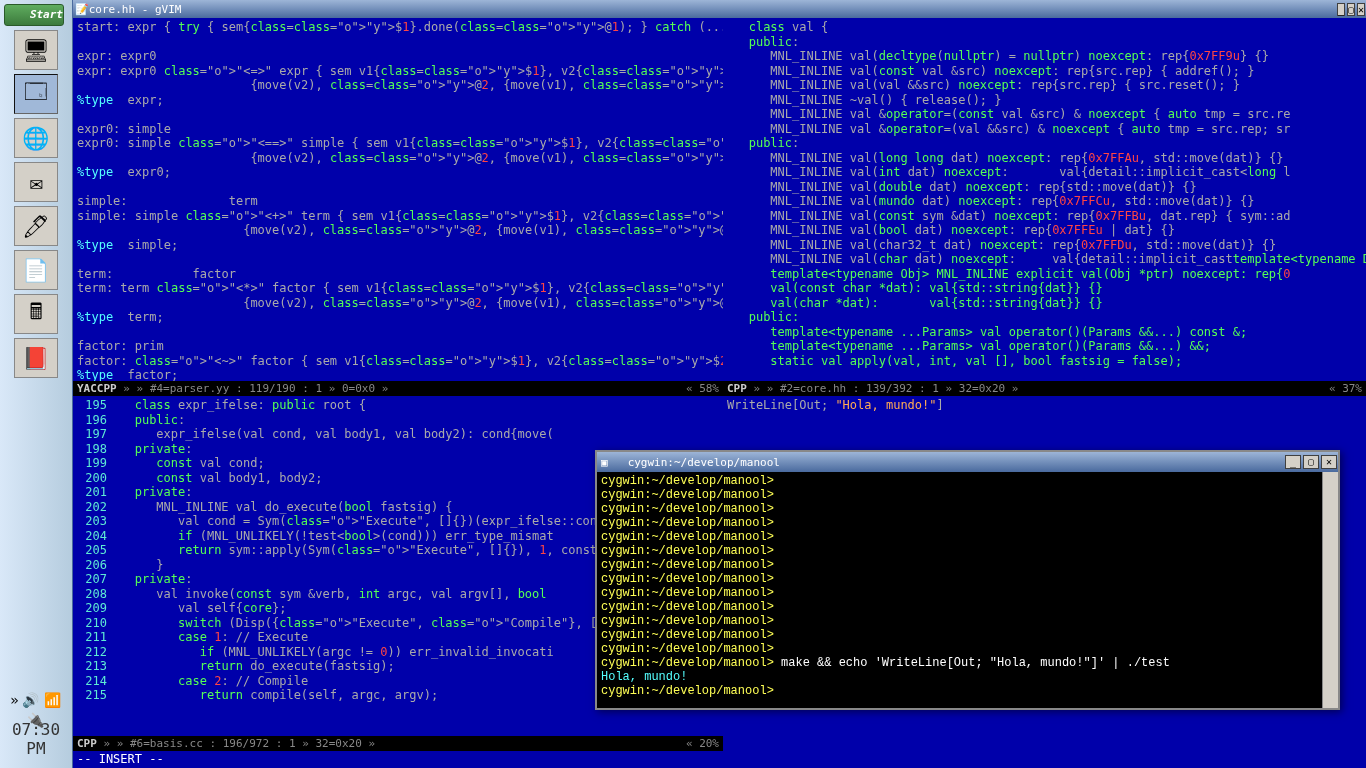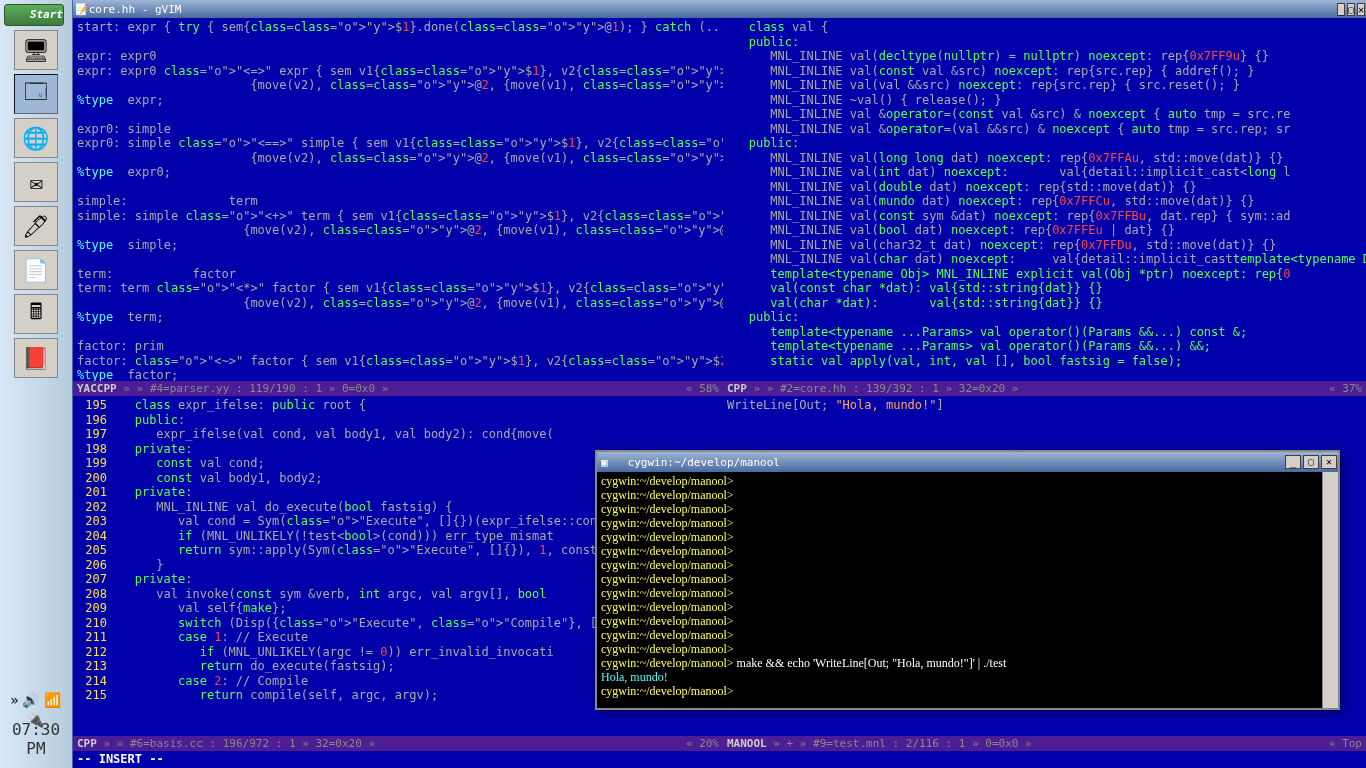--- a/index.html
+++ b/index.html
@@ -13,29 +13,29 @@
 .taskicon.active { background:#a0b8d8; border:1px inset #666; }
 .clock { position:absolute; bottom:10px; width:100%; text-align:center; font-size:16px; color:#333; }
 .tray{ position:absolute; bottom:40px; width:100%; display:flex; flex-wrap:wrap; justify-content:center; font-size:14px; gap:4px; }
 .main { position:absolute; left:73px; top:18px; right:0; bottom:0; background:#0000aa; }
 .pane { position:absolute; background:#0000aa; color:#aaa; overflow:hidden; }
 .pane-tl { left:0; top:0; width:650px; height:378px; }
 .pane-tr { left:650px; top:0; right:0; height:378px; }
 .pane-bl { left:0; top:378px; width:650px; bottom:17px; }
 .pane-br { left:650px; top:378px; right:0; bottom:17px; }
 .code { padding:2px 4px; line-height:14.5px; font-size:12px; white-space:pre; color:#aaa; font-family:'Lucida Console',monospace; }
-.status { position:absolute; bottom:0; left:0; right:0; height:15px; background:#4c1d95; color:#888; font-size:11px; padding:0 4px; line-height:15px; white-space:nowrap; overflow:hidden; }
+.status { position:absolute; bottom:0; left:0; right:0; height:15px; background:#000000; color:#888; font-size:11px; padding:0 4px; line-height:15px; white-space:nowrap; overflow:hidden; }
 .status b{color:#ccc}
 .status .pct{float:right}
-.cmdline { position:absolute; left:0; right:0; bottom:0; height:17px; background:#0000aa; color:#fff; padding-left:4px; line-height:17px; font-size:12px;font-weight:bold; }.g{color:#5f5}.c{color:#5ff}.r{color:#f44}.o{color:#fa5}
-.gutter{display:inline-block;width:36px;color:#fde047;text-align:right;padding-right:6px}
+.cmdline { position:absolute; left:0; right:0; bottom:0; height:17px; background:#0000aa; color:#fff; padding-left:4px; line-height:17px; font-size:12px; }.g{color:#5f5}.c{color:#5ff}.r{color:#f44}.o{color:#fa5}
+.gutter{display:inline-block;width:36px;color:#5eead4;text-align:right;padding-right:6px}
 .term-win { position:absolute; left:595px; top:450px; width:745px; height:260px; background:#000; border:2px solid #888; box-shadow:2px 2px 8px rgba(0,0,0,0.5); z-index:100; }
 .term-title { height:20px; background:linear-gradient(#9db5d7,#4a6a9e); color:#fff; font-size:11px; display:flex; align-items:center; padding-left:4px; }
 .term-title .spacer{flex:1}
-.term-body { padding:2px 4px; font-size:12px; line-height:14px; color:#fff; white-space:pre; font-family:Liberation Serif, serif; height:calc(100% - 20px); background:#000; overflow:hidden; }
+.term-body { padding:2px 4px; font-size:12px; line-height:14px; color:#fff; white-space:pre; font-family:Liberation Mono, monospace; height:calc(100% - 20px); background:#000; overflow:hidden; }
 .term-body .prompt{color:#ff5}
 .scrollbar{position:absolute;right:0;top:20px;bottom:0;width:16px;background:#d4d0c8;border-left:1px solid #888}
 </style>
 </head>
 <body>
 
 <div class="taskbar">
   <div class="start">Start</div>
   <div id="taskicons">
       <div class="taskicon">🖥</div>
@@ -136,39 +136,35 @@
 <span class="gutter">199</span>      <span class="g">const</span> val cond;
 <span class="gutter">200</span>      <span class="g">const</span> val body1, body2;
 <span class="gutter">201</span>   <span class="g">private</span>:
 <span class="gutter">202</span>      MNL_INLINE val do_execute(<span class="g">bool</span> fastsig) {
 <span class="gutter">203</span>         val cond = Sym(<span <span="" class="g">class</span>="o"&gt;"Execute", []{})(expr_ifelse::cond);
 <span class="gutter">204</span>         <span class="g">if</span> (MNL_UNLIKELY(!test&lt;<span class="g">bool</span>&gt;(cond))) err_type_mismat
 <span class="gutter">205</span>         <span class="g">return</span> sym::apply(Sym(<span <span="" class="g">class</span>="o"&gt;"Execute", []{}), <span class="r">1</span>, const_cas
 <span class="gutter">206</span>      }
 <span class="gutter">207</span>   <span class="g">private</span>:
 <span class="gutter">208</span>      val invoke(<span class="g">const</span> sym &amp;verb, <span class="g">int</span> argc, val argv[], <span class="g">bool</span> 
-<span class="gutter">209</span>         val self{<span class="g">make</span>};
+<span class="gutter">209</span>         val self{<span class="g">core</span>};
 <span class="gutter">210</span>         <span class="g">switch</span> (Disp({<span <span="" class="g">class</span>="o"&gt;"Execute", <span <span="" class="g">class</span>="o"&gt;"Compile"}, []{})[verb]) {
 <span class="gutter">211</span>         <span class="g">case</span> <span class="r">1</span>: // Execute
 <span class="gutter">212</span>            <span class="g">if</span> (MNL_UNLIKELY(argc != <span class="r">0</span>)) err_invalid_invocati
 <span class="gutter">213</span>            <span class="g">return</span> do_execute(fastsig);
 <span class="gutter">214</span>         <span class="g">case</span> <span class="r">2</span>: // Compile
 <span class="gutter">215</span>            <span class="g">return</span> compile(self, argc, argv);</div>
     <div class="status">
       <b>CPP</b> » » <span>#6=basis.cc</span> : <span>196/972 : 1</span> » <span>32=0x20</span> »
       <span class="pct">« <span>20%</span></span>
     </div>
   </div>
 
   <div class="pane pane-br">
     <div class="code"><span>WriteLine[Out; </span><span class="o">"Hola, mundo!"</span><span>]</span></div>
-    <div class="status">
-      <b>MANOOL</b> » + » <span>#9=test.mnl</span> : <span>2/116 : 1</span> » <span>0=0x0</span> »
-      <span class="pct">« <span>Top</span></span>
-    </div>
   </div>
 
   <div class="cmdline">-- INSERT --</div>
 </div>
 
 <div class="term-win">
   <div class="term-title">
     <span>▣</span>
     <span style="margin-left:20px">cygwin:~/develop/manool</span>
     <span class="spacer"></span>

